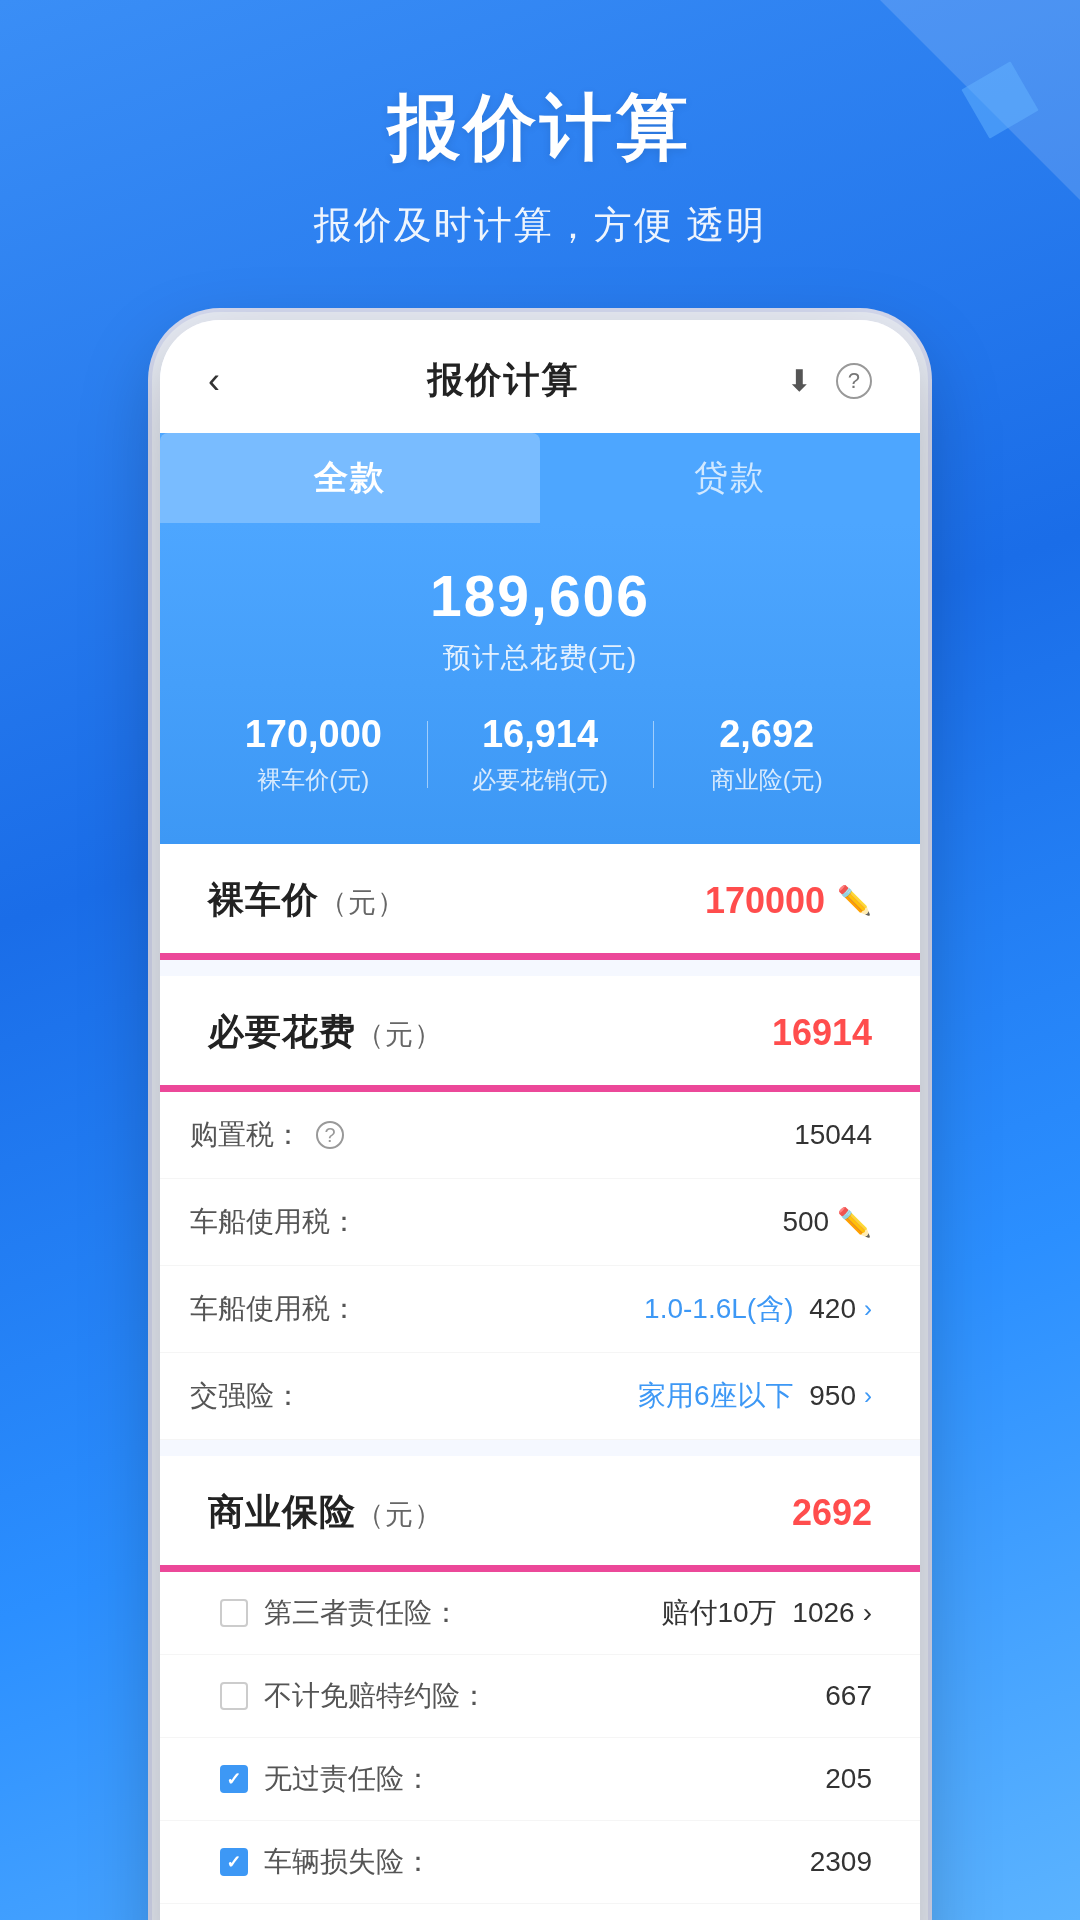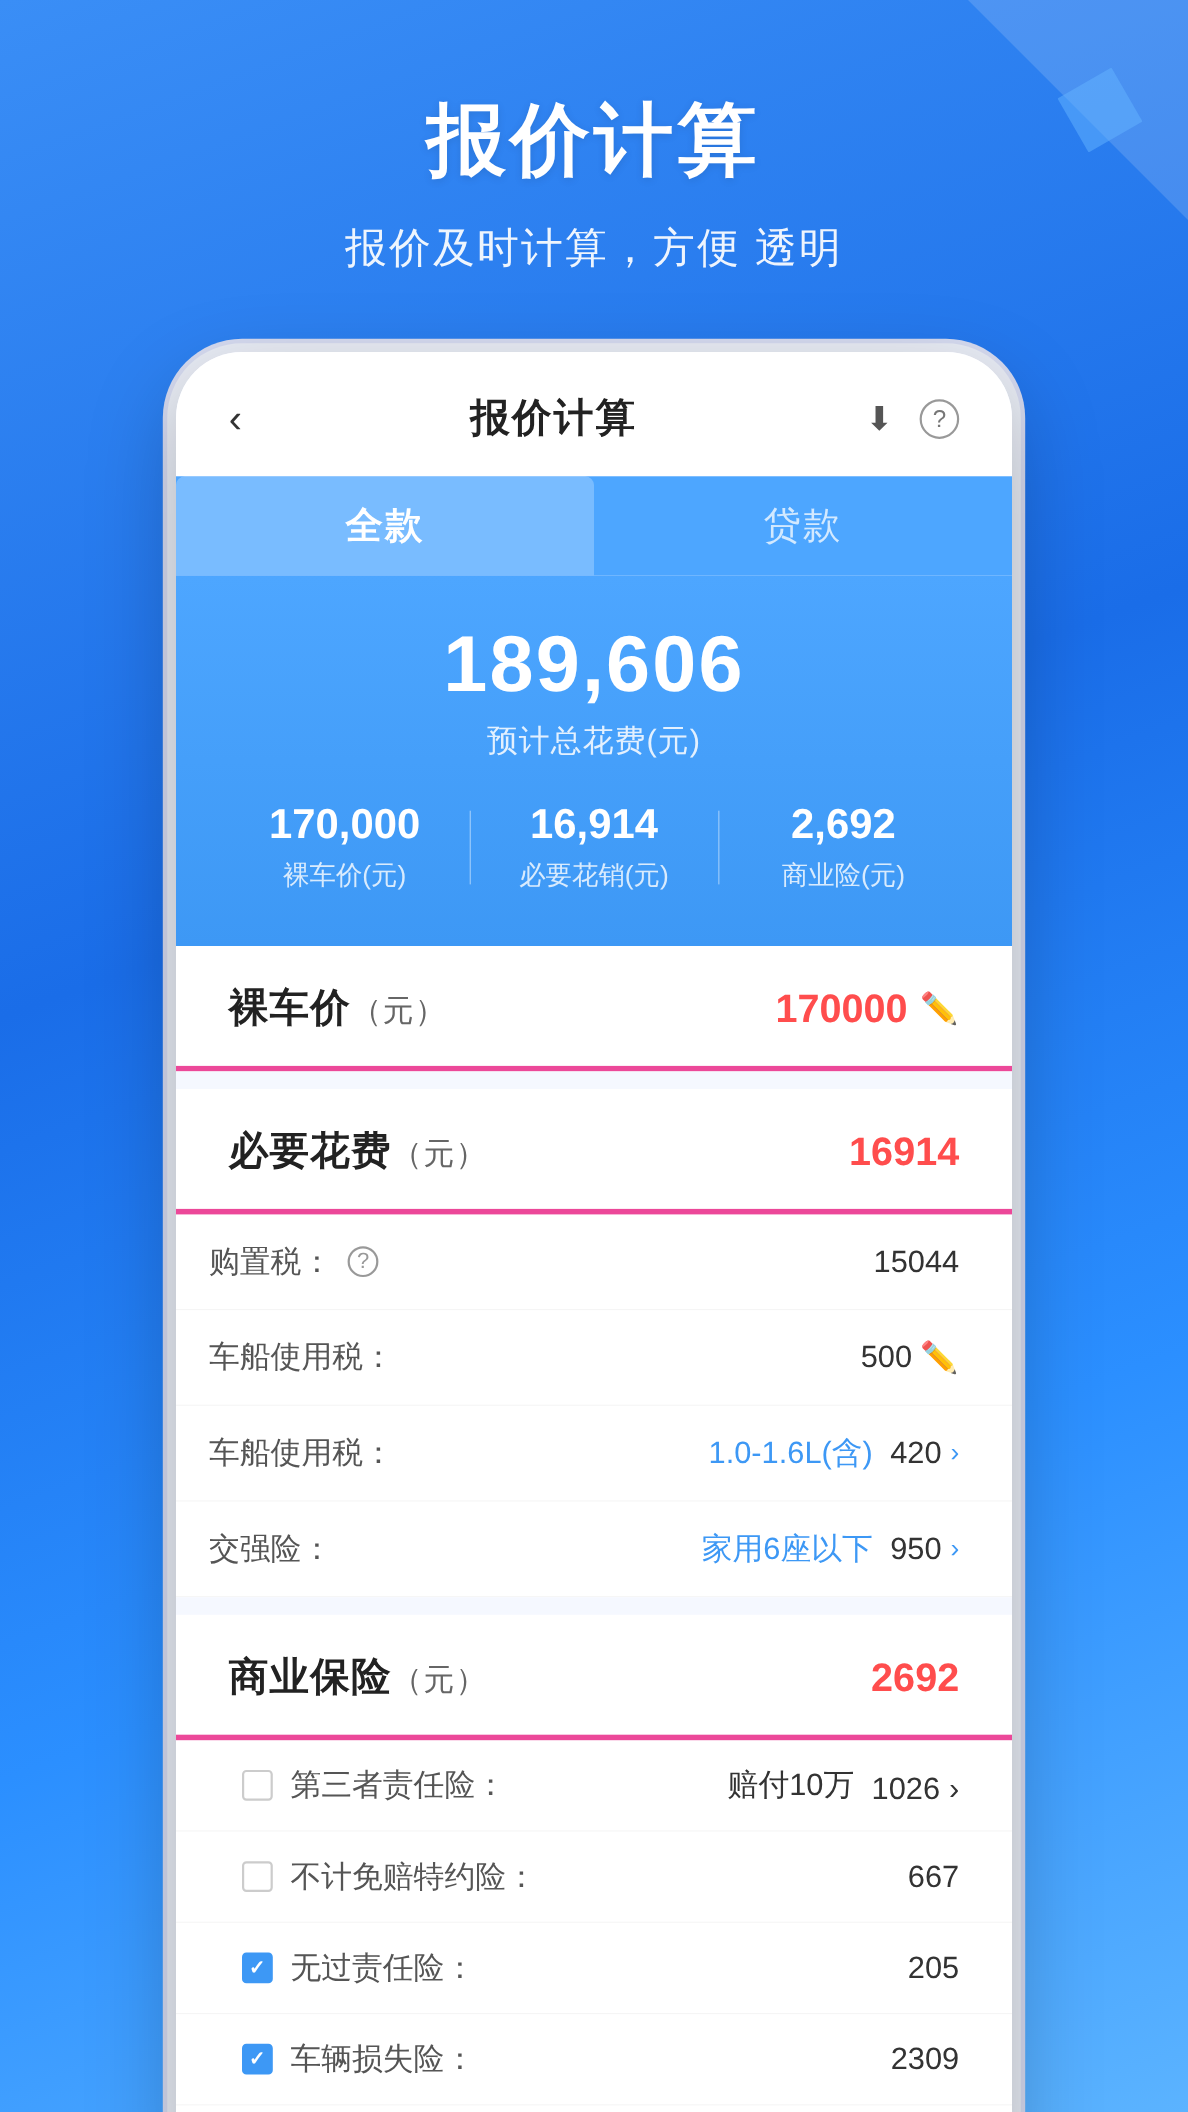--- a/index.html
+++ b/index.html
@@ -115,21 +115,21 @@
     }
 
     
     .summary-section {
       background: linear-gradient(180deg, #4da6ff 0%, #3d98f5 100%);
       padding: 40px 40px 48px;
       text-align: center;
       color: white;
     }
     .total-amount {
-      font-size: 72px;
+      font-size: 57px;
       font-weight: 900;
       letter-spacing: 2px;
       margin-bottom: 10px;
     }
     .total-label {
       font-size: 28px;
       opacity: 0.85;
       margin-bottom: 36px;
       letter-spacing: 1px;
     }
@@ -165,21 +165,21 @@
       background: white;
       margin: 0;
     }
 
     
     .section-header-row {
       display: flex;
       justify-content: space-between;
       align-items: center;
       padding: 32px 48px 28px;
-      border-bottom: 5px solid #ec4899;
+      border-bottom: 7px solid #ec4899;
     }
     .section-title {
       font-size: 36px;
       font-weight: 700;
       color: #222;
       letter-spacing: 1px;
     }
     .section-title .unit {
       font-size: 28px;
       font-weight: 400;
@@ -267,21 +267,21 @@
     .ins-label {
       font-size: 28px;
       color: #555;
       display: flex;
       align-items: center;
     }
     .ins-value {
       font-size: 28px;
       color: #333;
       display: flex;
-      align-items: flex-end;
+      align-items: center;
       gap: 8px;
     }
 
     .help-icon {
       display: inline-flex;
       align-items: center;
       justify-content: center;
       width: 28px; height: 28px;
       border: 2px solid #999;
       border-radius: 50%;

